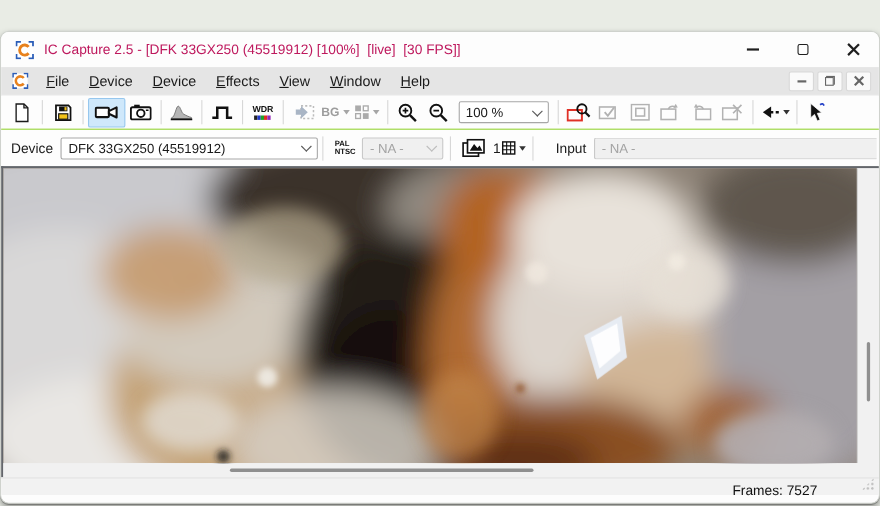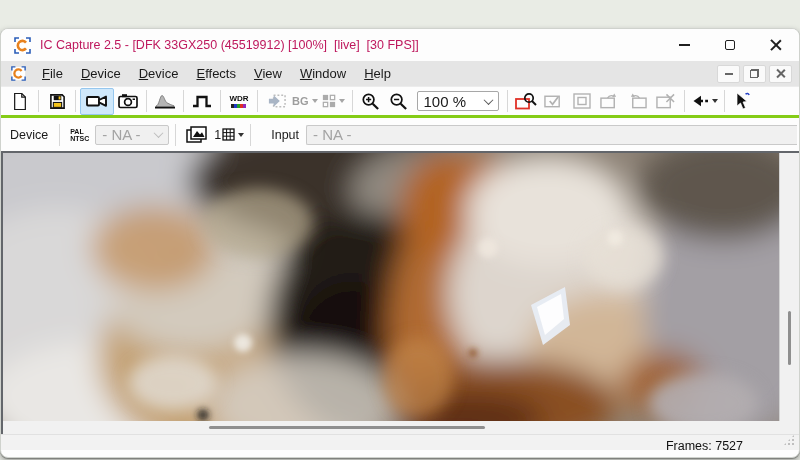--- a/index.html
+++ b/index.html
@@ -34,33 +34,33 @@
   .mdi-btn { width:23px; height:18px; background:#fafafa; border:1px solid #d8d8d8; border-radius:2px; display:flex; align-items:center; justify-content:center; }
   .mdi-min { width:8px; height:2px; background:#666; }
   .mdi-restore { position:relative; width:9px; height:9px; }
   .mdi-restore::before { content:""; position:absolute; right:0; top:0; width:6px; height:6px; border:1.3px solid #666; }
   .mdi-restore::after { content:""; position:absolute; left:0; bottom:0; width:6px; height:6px; border:1.3px solid #666; background:#fafafa; }
   .mdi-close { position:relative; width:9px; height:9px; }
   .mdi-close::before,.mdi-close::after { content:""; position:absolute; left:4px; top:-1px; width:1.6px; height:11px; background:#666; }
   .mdi-close::before { transform:rotate(45deg); } .mdi-close::after { transform:rotate(-45deg); }
 
   
-  .toolbar { height:31px; display:flex; align-items:center; border-bottom:3px solid #84cc16; background:#fdfdfd; padding-left:5px; }
+  .toolbar { height:31px; display:flex; align-items:center; border-bottom:1px solid #84cc16; background:#fdfdfd; padding-left:5px; }
   .tbtn { height:27px; min-width:28px; display:flex; align-items:center; justify-content:center; border-radius:2px; padding:0 2px; }
   .tbtn.active { background:#cfe8fb; border:1px solid #96c7ee; }
   .tsep { width:1px; height:22px; background:#d7d7d7; margin:0 4px; }
   .chev { width:0; height:0; border-left:3.5px solid transparent; border-right:3.5px solid transparent; border-top:4px solid #333; margin-left:3px; }
   .chev.gray { border-top-color:#a6a6a6; }
   .wdr-wrap { display:flex; flex-direction:column; align-items:center; line-height:8px; }
   .wdr-text { font-size:8px; font-weight:bold; letter-spacing:0; color:#111; }
   .wdr-strip { display:flex; margin-top:1px; }
   .wdr-strip i { width:3px; height:4px; display:block; }
   .bg-text { font-size:11px; font-weight:bold; color:#9d9d9d; }
 
-  .combo { height:20px; background:#fff; border:1px solid #a7a7a7; border-radius:2px; display:flex; align-items:center; font-size:15px; padding:0 6px;text-align:right; }
+  .combo { height:20px; background:#fff; border:1px solid #a7a7a7; border-radius:2px; display:flex; align-items:center; font-size:12px; padding:0 6px;text-align:right; }
   .combo .cchev { width:7px; height:7px; border-right:1.5px solid #5a5a5a; border-bottom:1.5px solid #5a5a5a; transform:rotate(45deg) translate(-1px,-1px); margin-left:auto; }
   .combo.disabled { background:#f0f0f0; color:#a3a3a3; border-color:#c9c9c9; }
   .combo.disabled .cchev { border-color:#bdbdbd; }
 
   
   .devicebar { height:33px; display:flex; align-items:center; background:#fdfdfd; padding-left:9px; }
   .bar-label { font-size:12.5px; margin-right:7px; }
   .palntsc { font-size:7px; font-weight:bold; line-height:7px; color:#111; text-align:left; margin:0 4px; }
 
   
@@ -280,20 +280,24 @@
     <div class="tbtn">
       <svg width="15" height="18" viewBox="0 0 15 18">
           <path d="M2 1 L2 14 L5.5 11 L8 17 L10.5 15.8 L8 10 L12 9.5 z" fill="#111" stroke="#fff" stroke-width="0.7"></path>
           <path d="M10.5 2.2 q2.6 -1.8 3.6 .8" fill="none" stroke="#2743c8" stroke-width="1.6"></path>
         </svg>
     </div>
   </div>
 
   <div class="devicebar">
     <span class="bar-label">Device</span>
+    <div class="combo" style="width:234px;">
+      <span>DFK 33GX250 (45519912)</span>
+      <span class="cchev"></span>
+    </div>
     <div class="tsep"></div>
     <div class="tbtn">
       <div class="palntsc">
         <div>PAL</div>
         <div>NTSC</div>
       </div>
     </div>
     <div class="combo disabled" style="width:74px;">
       <span>- NA -</span>
       <span class="cchev"></span>

